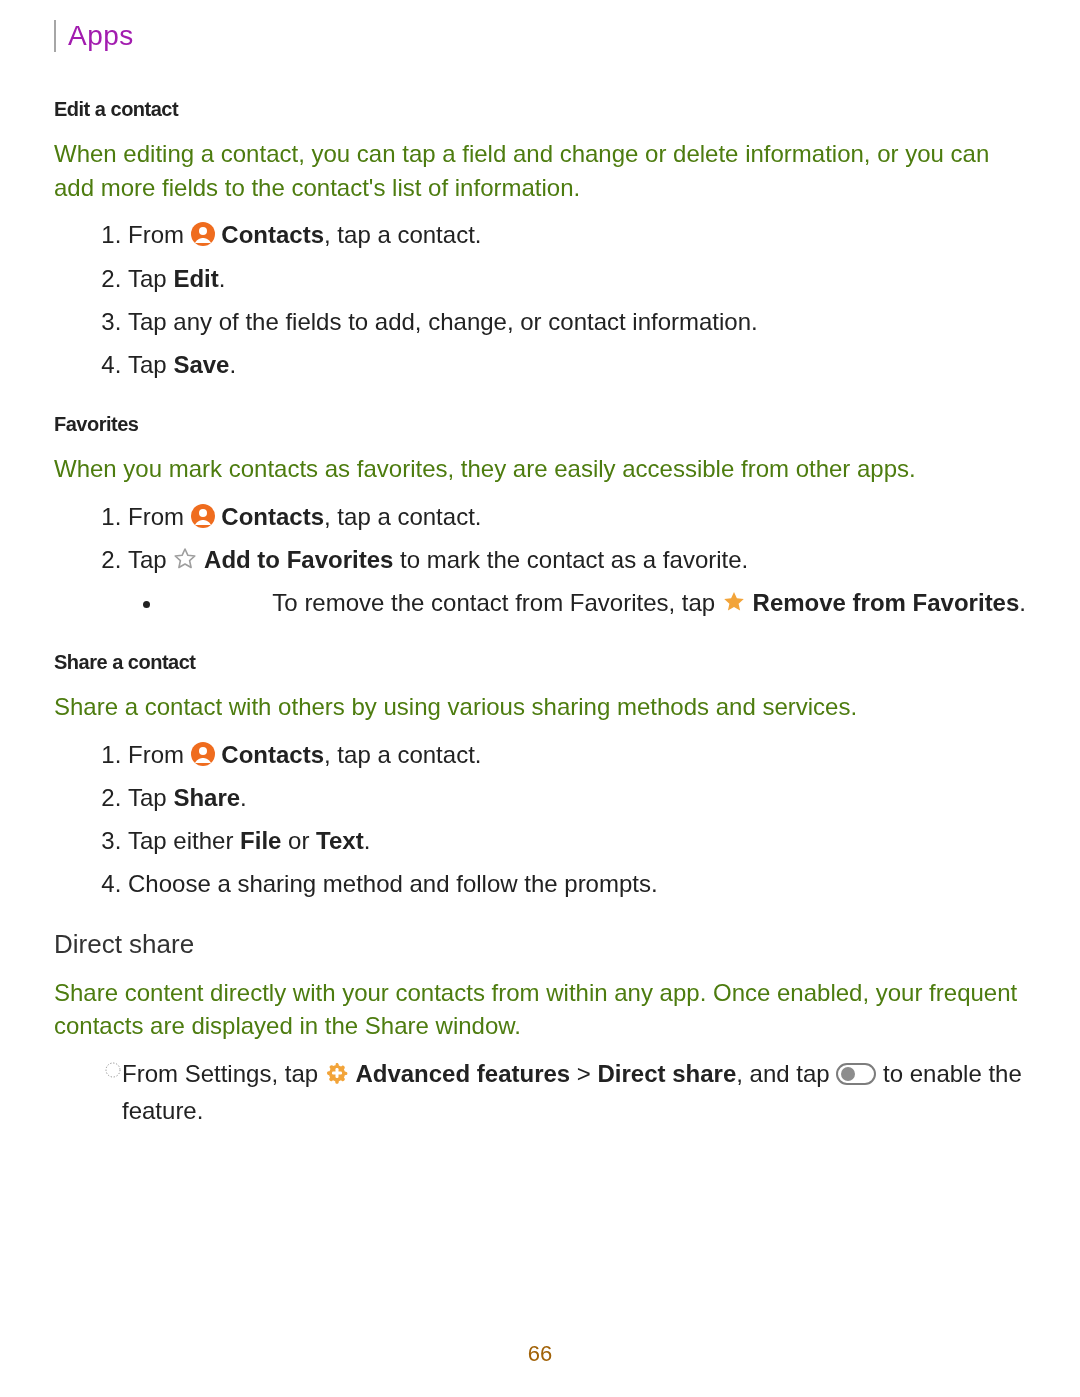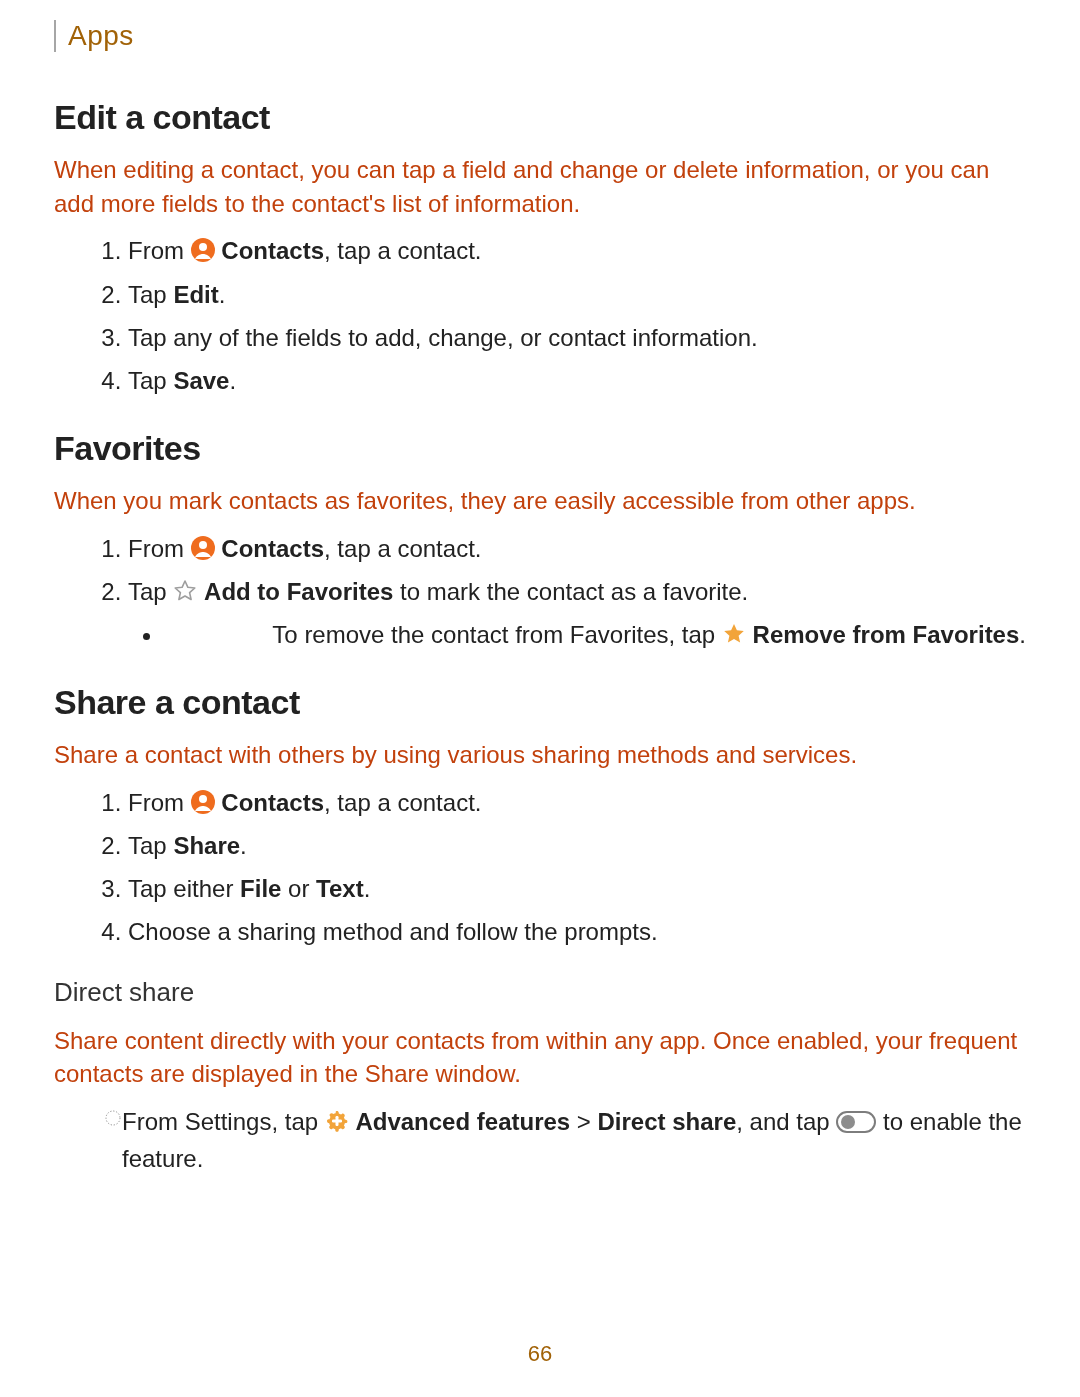--- a/index.html
+++ b/index.html
@@ -11,45 +11,45 @@
   }
   .page {
     width: 1080px;
     min-height: 1397px;
     box-sizing: border-box;
     padding: 20px 54px 30px 54px;
     position: relative;
   }
   .breadcrumb {
     font-size: 28px;
-    color: #a16207;
+    color: #a21caf;
     font-weight: 300;
     letter-spacing: 0.5px;
     padding-left: 12px;
     border-left: 2px solid #a6a6a6;
     margin-bottom: 46px;
     line-height: 1.15;
   }
   h2.section-title {
-    font-size: 34px;
+    font-size: 20px;
     font-weight: 700;
     margin: 30px 0 10px 0;
     letter-spacing: -0.5px;
   }
   h3.sub-title {
     font-size: 26px;
     font-weight: 400;
     margin: 26px 0 10px 0;
     color: #333;
   }
   p.body {
     font-size: 24px;
     line-height: 1.4;
     margin: 16px 0 12px 0;
-    color: #c2410c;
+    color: #4d7c0f;
   }
   ol.steps {
     font-size: 24px;
     line-height: 1.55;
     margin: 0 0 18px 0;
     padding-left: 74px;
     color: #222;
   }
   ol.steps > li {
     margin-bottom: 6px;

